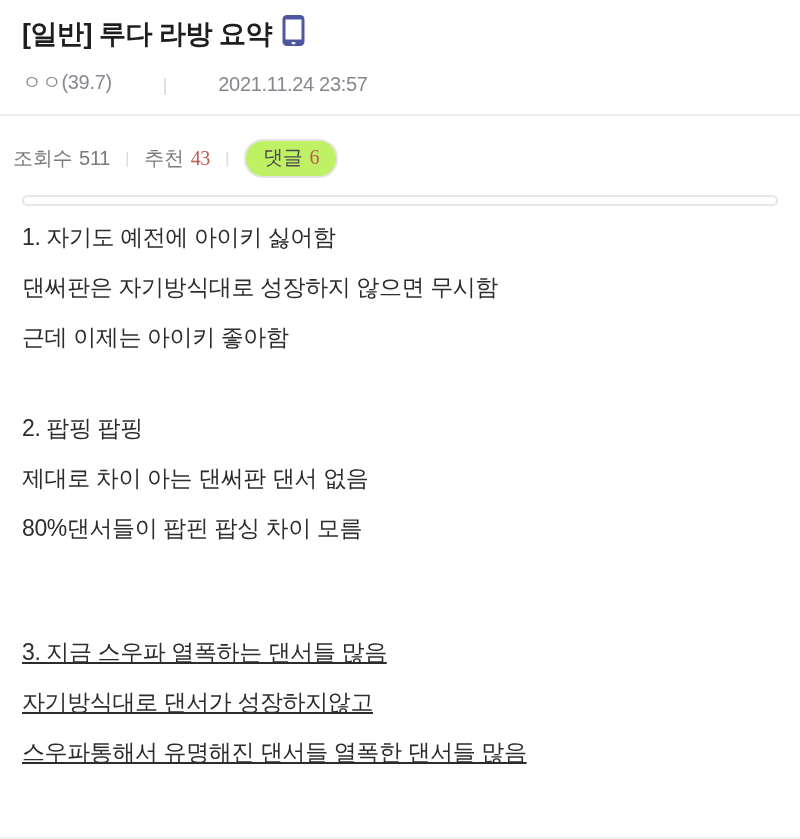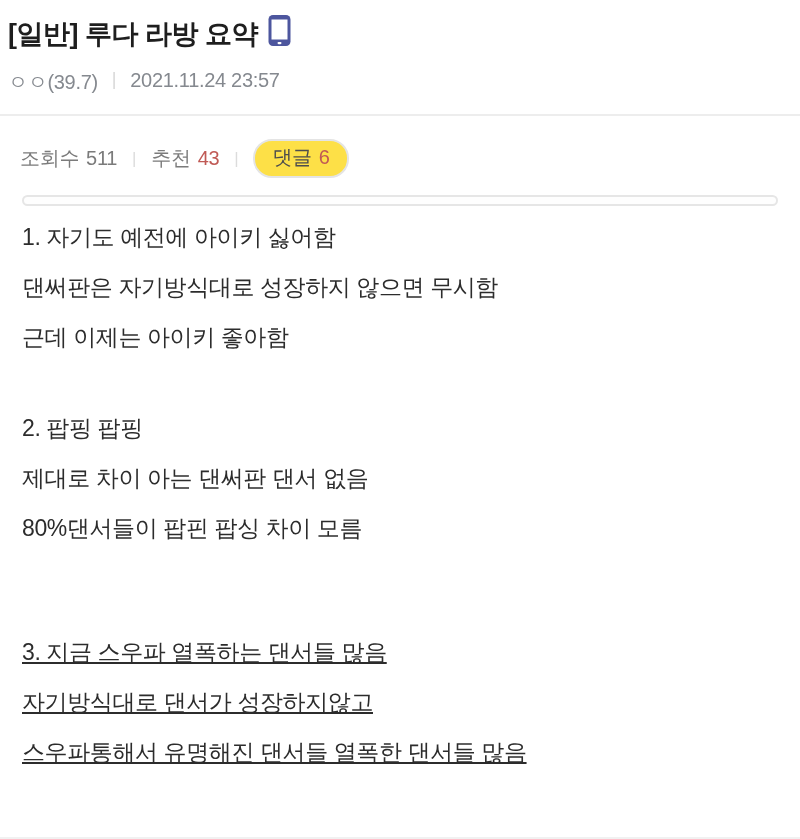--- a/index.html
+++ b/index.html
@@ -10,39 +10,40 @@
   }
   .page {
     position: relative;
     width: 800px;
     height: 839px;
     background: #ffffff;
     overflow: hidden;
     border-bottom: 2px solid #f1f1f1;
   }
   
-  .post-header { padding: 12px 22px 0 8px; }
+  .post-header { padding: 12px 22px 0 22px; }
   .post-title {
     font-size: 27px;
     font-weight: 700;
     color: #1e1e1e;
     letter-spacing: -0.5px;
     display: flex;
     align-items: center;
     gap: 9px;
     line-height: 36px;
   }
   .phone-icon { display: inline-block; flex: 0 0 auto; margin-top: 2px; }
   .author-row {
     margin-top: 13px;
     font-size: 20px;
     color: #85898f;
     letter-spacing: -0.3px;
     display: flex;
-    align-items: flex-start;
+    align-items: flex-end;
+    gap: 37px;
   }
   .author-row .sep {
     color: #d7d7d7;
     margin: 0 14px;
     font-size: 18px;
   }
   
   .divider-full {
     margin-top: 18px;
     height: 0;
@@ -52,41 +53,41 @@
   .content-top-bar {
     margin: 17px 22px 0 22px;
     height: 11px;
     border: 2px solid #e6e6e6;
     border-radius: 7px;
     background: #fefefe;
   }
   
   .stats-row {
     margin-top: 23px;
-    padding: 0 20px;
+    padding: 0 13px;
     display: flex;
     align-items: center;
     font-size: 20px;
     letter-spacing: -0.3px;
   }
   .stat { display: inline-flex; align-items: center; gap: 7px; }
   .stat-label { color: #7b7b7b; }
   .stat-value { color: #7b7b7b; }
-  .stat-value.red { color: #c05a55; }
+  .stat-value.red { color: #c05a55; font-family: Liberation Serif, serif; }
   .stats-row .sep {
     color: #dcdcdc;
     margin: 0 15px;
     font-size: 17px;
   }
   .comments-badge {
     display: inline-flex;
     align-items: center;
     gap: 7px;
     border: 2px solid #e4e4e4;
-    background: #fde047;
+    background: #bef264;
     border-radius: 19px;
     padding: 3px 17px 5px 17px;
     cursor: pointer;
   }
   .comments-badge .stat-label { color: #4d4d4d; }
   
   .post-body {
     padding: 6px 22px 0 22px;
     font-size: 23px;
     color: #2c2c2c;

